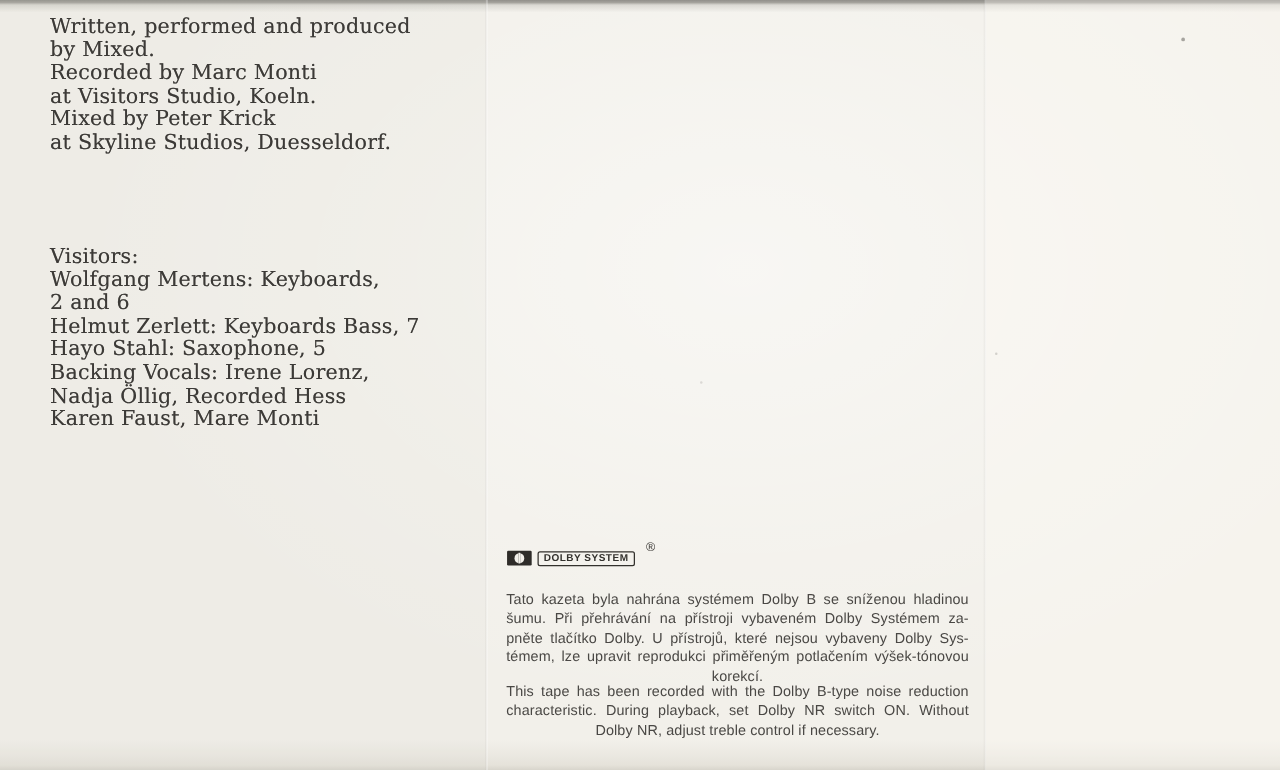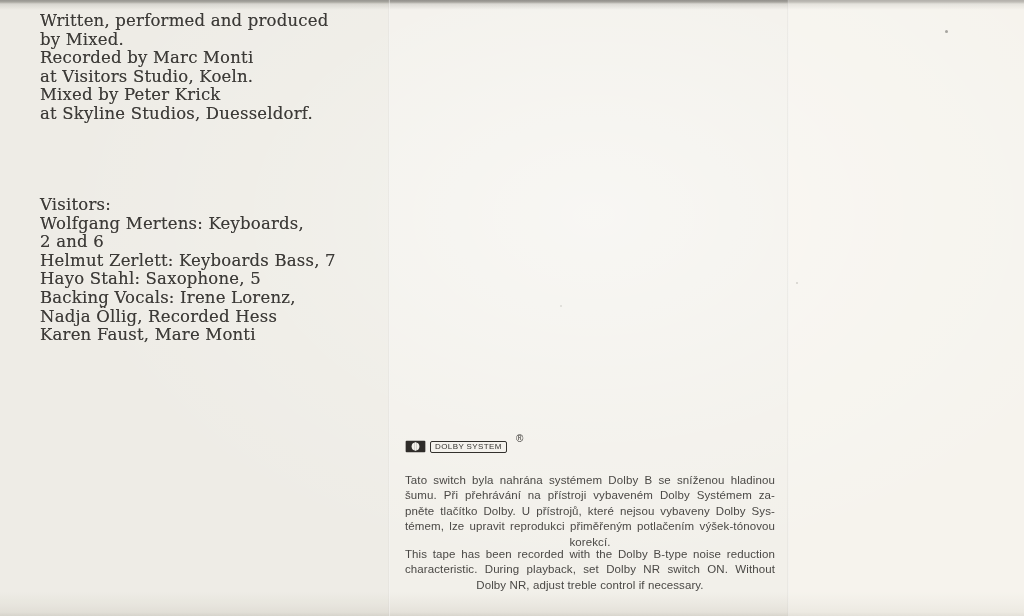--- a/index.html
+++ b/index.html
@@ -44,21 +44,21 @@
   .dolby-row {
     position: absolute; left: 405px; top: 437px;
     display: flex; align-items: flex-start; height: 20px;
   }
   .dd-icon { display: block; margin-top: 3px; }
   .dolby-box {
     margin-left: 4px; margin-top: 3.5px;
     border: 1.3px solid #33312d; border-radius: 2px;
     height: 10px; line-height: 10px;
     padding: 0 4px;
-    font-size: 8px; font-weight: normal; letter-spacing: 0.4px;
+    font-size: 8px; font-weight: bold; letter-spacing: 0.4px;
     color: #33312d; white-space: nowrap;
     font-family: "Liberation Sans", sans-serif;
   }
   .reg-mark {
     margin-left: 9px; margin-top: -4px;
     font-size: 10px; color: #3a3835;
   }
 
   .sans-block {
     position: absolute; left: 405px; width: 370px;
@@ -107,21 +107,21 @@
     <rect x="0.65" y="0.65" width="19.7" height="11.7" rx="1" fill="#2e2c29"></rect>
     <rect x="9.8" y="2.2" width="1.4" height="8.6" fill="#f2f0ea"></rect>
     <path d="M9.8,2.5 A4.1,4.1 0 0 0 9.8,10.5 Z" fill="#f2f0ea"></path>
     <path d="M11.2,2.5 A4.1,4.1 0 0 1 11.2,10.5 Z" fill="#f2f0ea"></path>
   </svg>
   <div class="dolby-box">DOLBY SYSTEM</div>
   <div class="reg-mark">®</div>
 </div>
 
 <div class="sans-block czech-block">
-  <div class="jline">Tato switch byla nahrána systémem Dolby B se sníženou hladinou</div>
+  <div class="jline">Tato kazeta byla nahrána systémem Dolby B se sníženou hladinou</div>
   <div class="jline">šumu. Při přehrávání na přístroji vybaveném Dolby Systémem za-</div>
   <div class="jline">pněte tlačítko Dolby. U přístrojů, které nejsou vybaveny Dolby Sys-</div>
   <div class="jline">témem, lze upravit reprodukci přiměřeným potlačením výšek-tónovou</div>
   <div class="lline">korekcí.</div>
 </div>
 
 <div class="sans-block english-block">
   <div class="jline">This tape has been recorded with the Dolby B-type noise reduction</div>
   <div class="jline">characteristic. During playback, set Dolby NR switch ON. Without</div>
   <div class="lline">Dolby NR, adjust treble control if necessary.</div>

